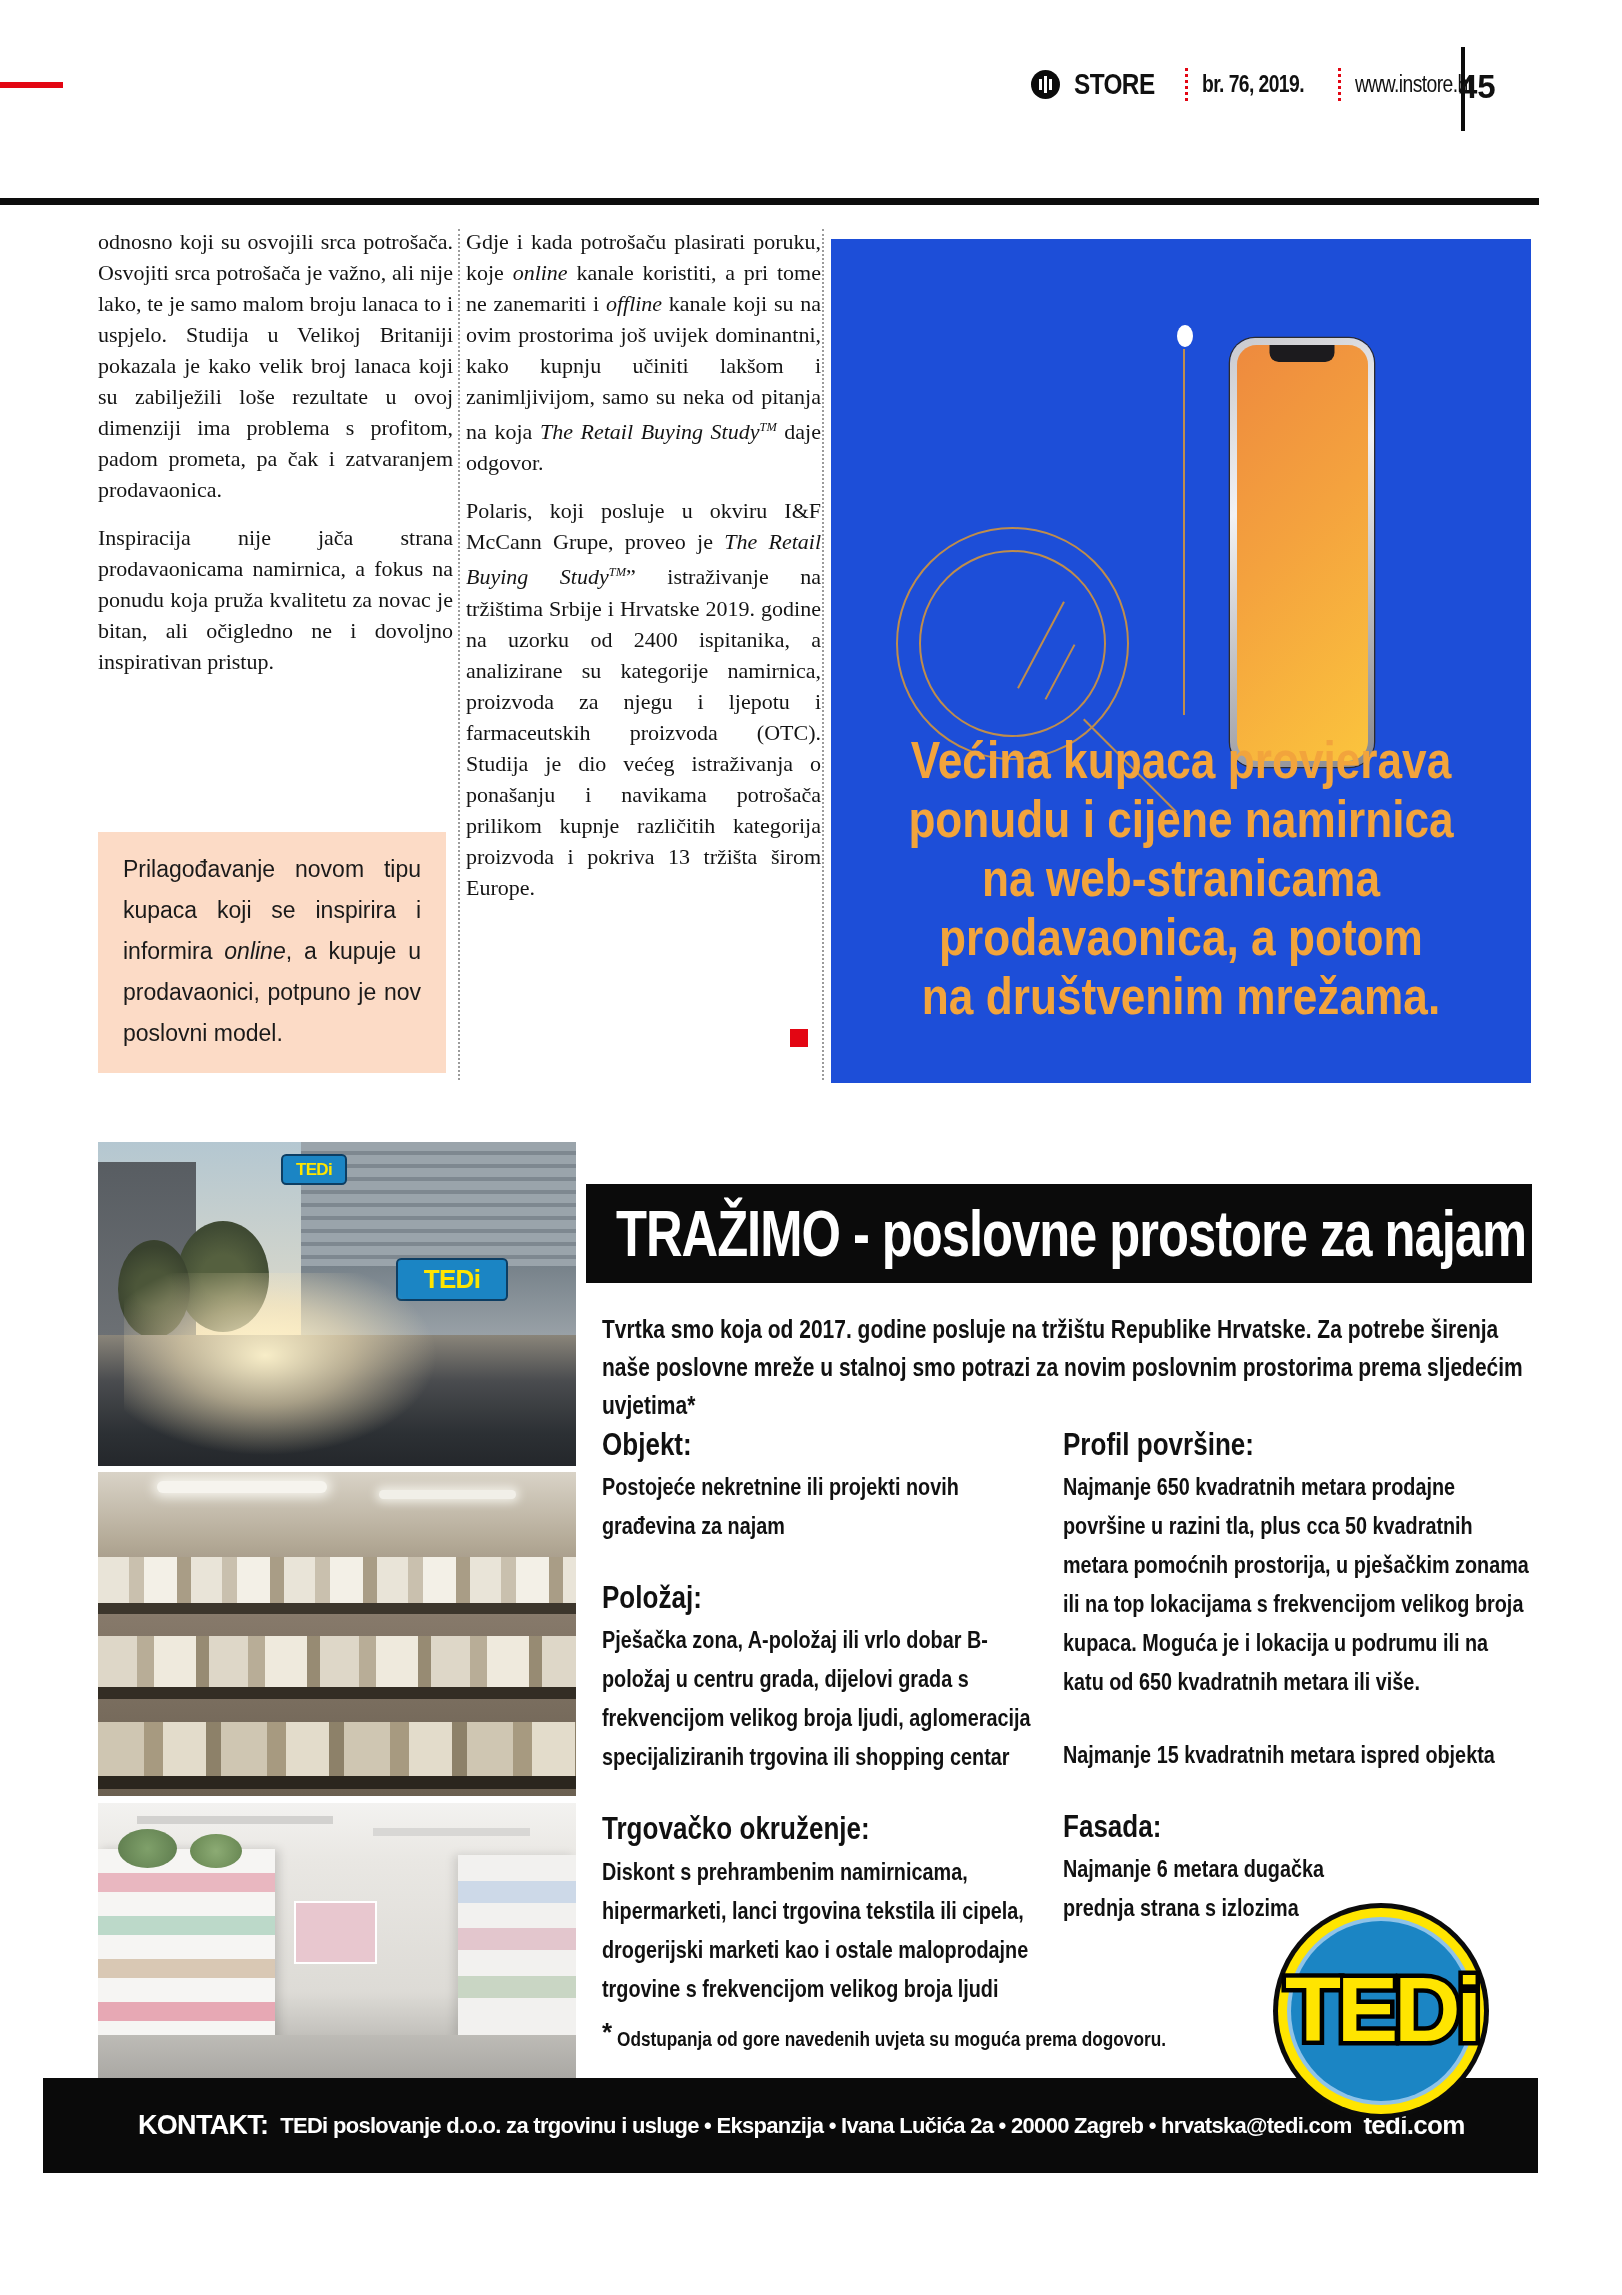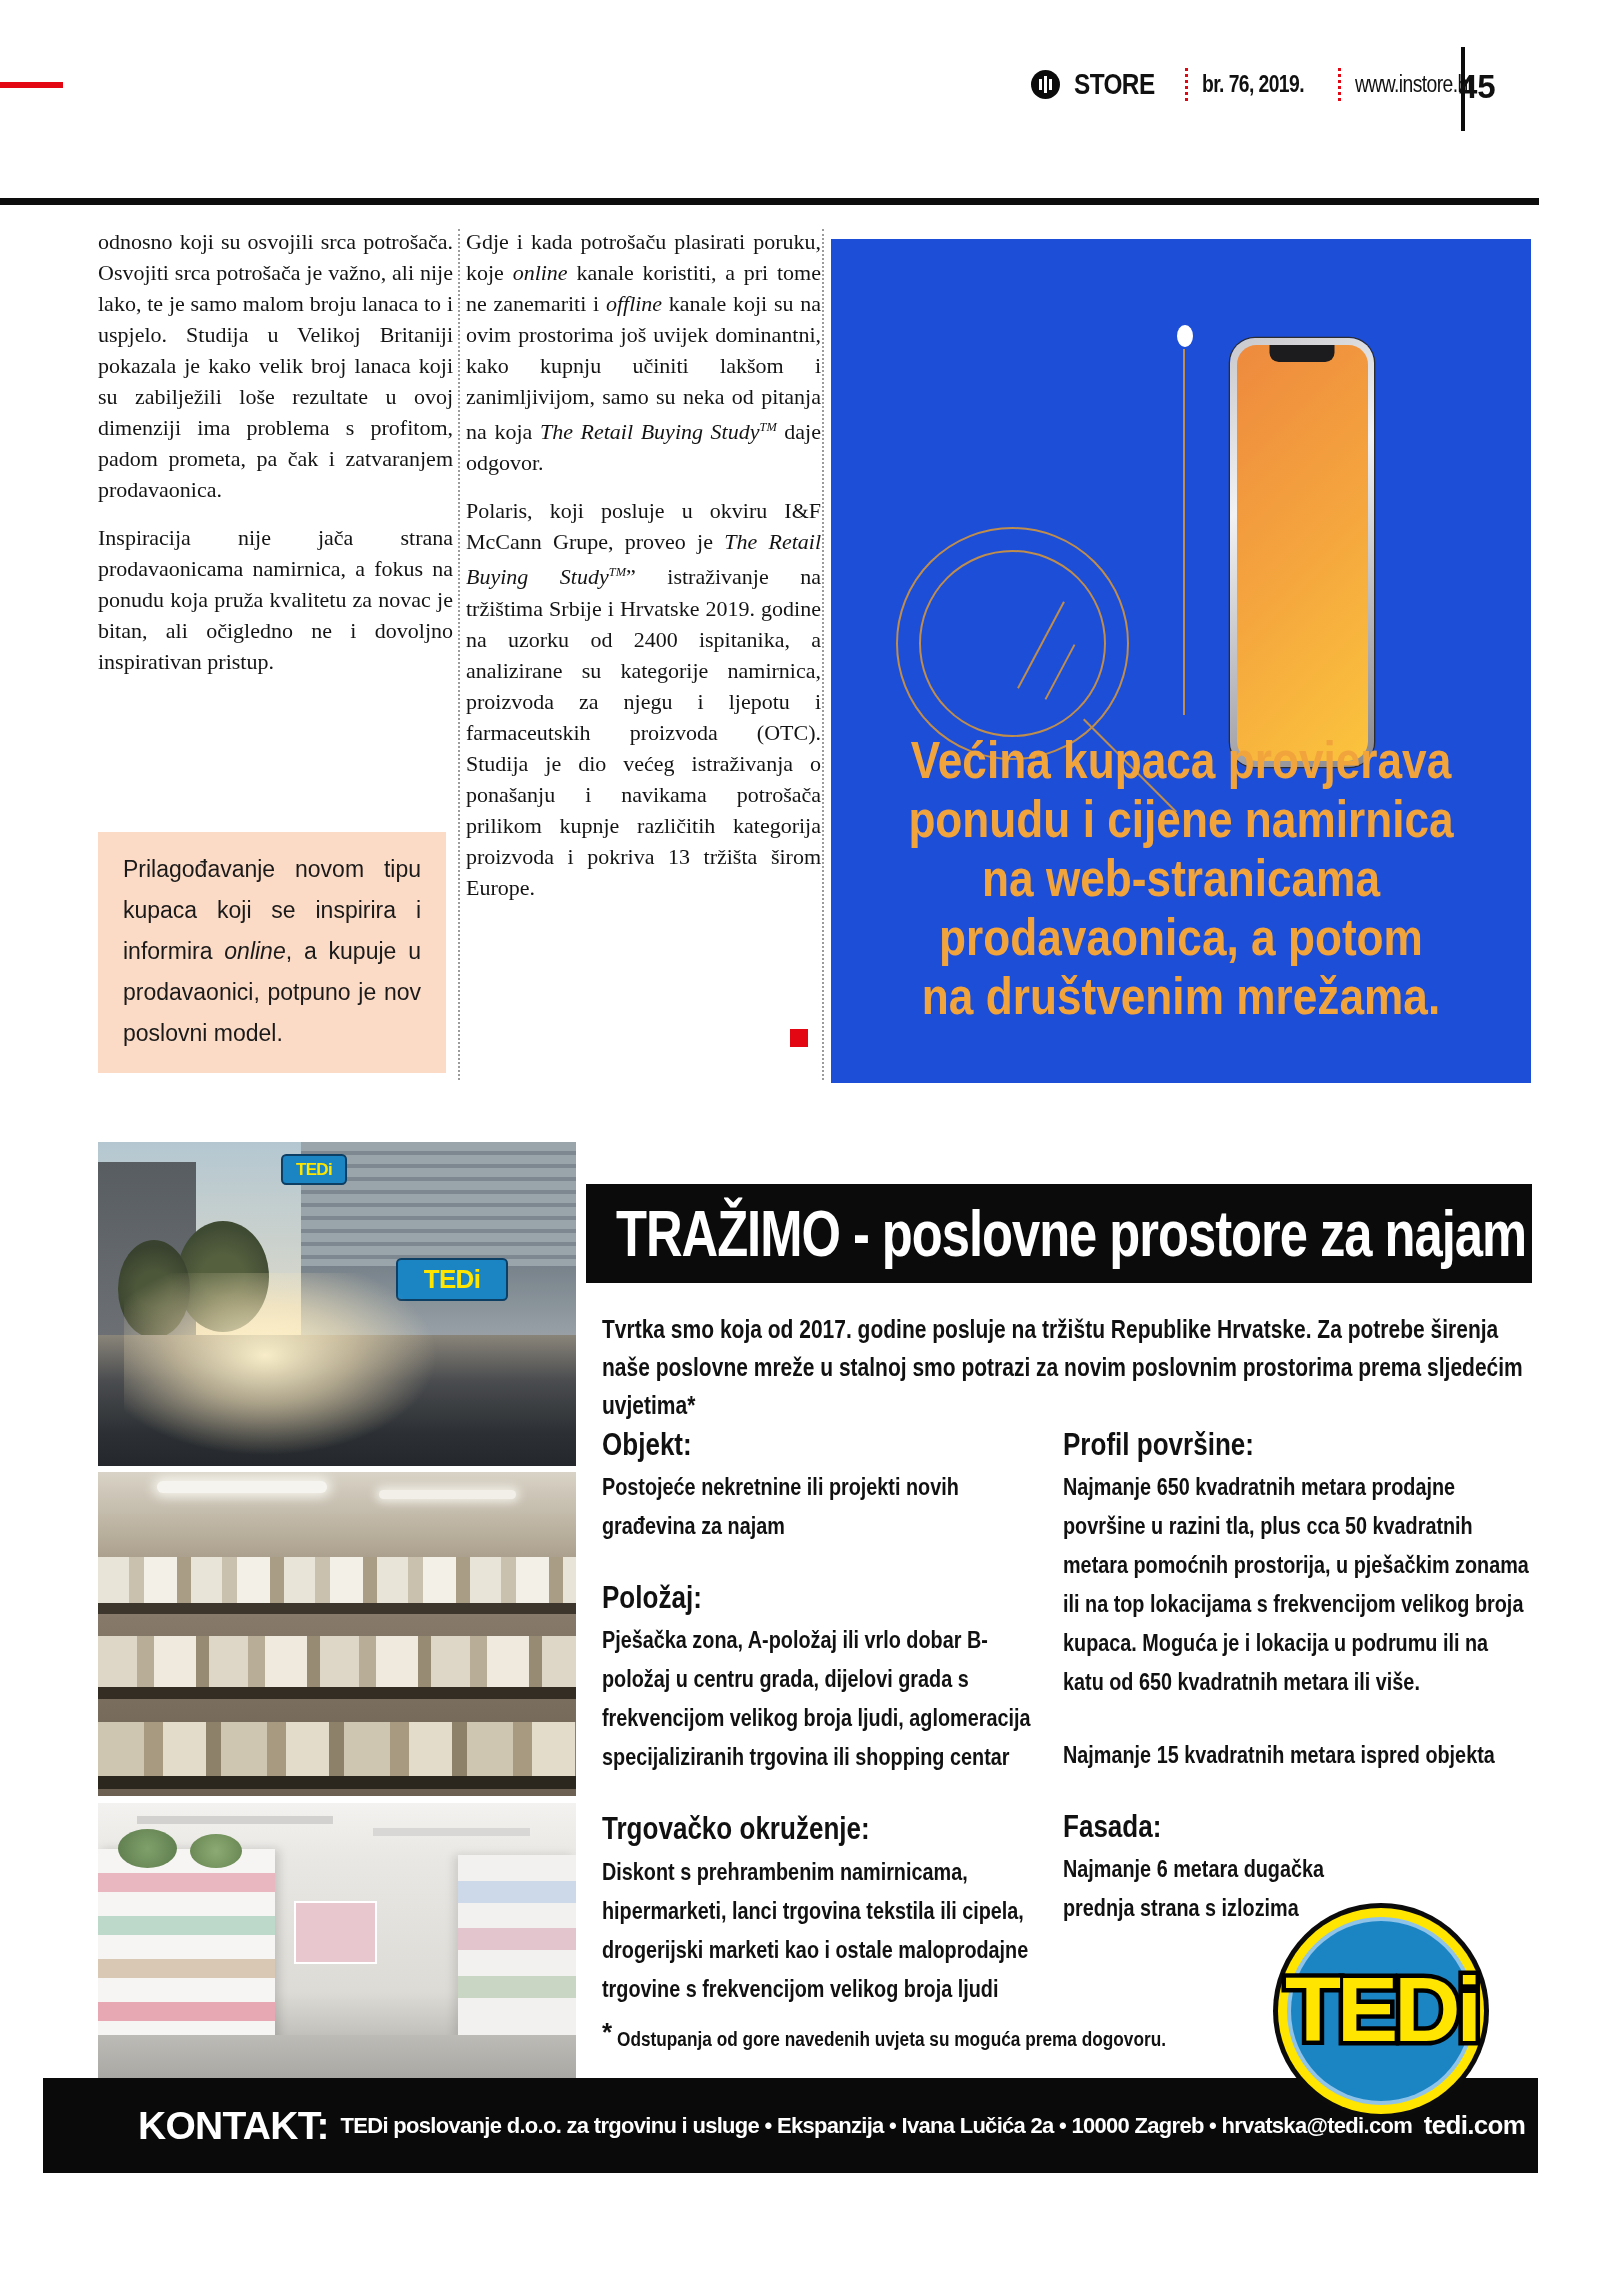--- a/index.html
+++ b/index.html
@@ -57,21 +57,21 @@
   
   .tedilogo{left:1273px;top:1903px;width:216px;height:216px;z-index:5;}
   .tedilogo .c1{position:absolute;inset:0;border-radius:50%;background:#0b0b0b;}
   .tedilogo .c2{position:absolute;inset:4.6px;border-radius:50%;background:#ffe500;}
   .tedilogo .c3{position:absolute;inset:13.7px;border-radius:50%;background:#8fc3e8;}
   .tedilogo .c4{position:absolute;inset:17.7px;border-radius:50%;background:#1b85c4;}
   .tedilogo svg{position:absolute;left:-16.4px;top:46px;}
   
   .cbar{left:43px;top:2078px;width:1495px;height:95px;background:#0a0a0a;color:#fff;display:flex;align-items:center;
         box-sizing:border-box;padding:0 80px 0 95px;gap:11.8px;}
-  .cbar .lbl{font-size:39px;font-weight:bold;letter-spacing:-0.7px;white-space:nowrap;}
+  .cbar .lbl{font-size:27px;font-weight:bold;letter-spacing:-0.7px;white-space:nowrap;}
   .cbar .txt{font-size:22px;font-weight:bold;letter-spacing:-0.7px;white-space:nowrap;}
   .cbar .site{margin-left:auto;font-size:26px;font-weight:bold;letter-spacing:-0.7px;}
 </style>
 </head>
 <body>
 
 <div id="page">
 
   <div class="abs red-tick"></div>
   <div class="abs top-rule"></div>
@@ -205,18 +205,18 @@
     <div class="c2"></div>
     <div class="c3"></div>
     <div class="c4"></div>
     <svg width="249" height="131" viewBox="0 0 380 200">
       <text x="190" y="140" text-anchor="middle" font-family="Liberation Sans, sans-serif" font-size="140" font-weight="bold" fill="#ffe500" stroke="#000" stroke-width="14" paint-order="stroke" letter-spacing="-6">TEDi</text>
     </svg>
   </div>
 
   <div class="abs cbar">
     <span class="lbl">KONTAKT:</span>
-    <span class="txt">TEDi poslovanje d.o.o. za trgovinu i usluge • Ekspanzija • Ivana Lučića 2a • 10000 Zagreb • hrvatska@tedi.com</span>
+    <span class="txt">TEDi poslovanje d.o.o. za trgovinu i usluge • Ekspanzija • Ivana Lučića 2a • 20000 Zagreb • hrvatska@tedi.com</span>
     <span class="site">tedi.com</span>
   </div>
 
 </div>
 
 
 </body></html>

